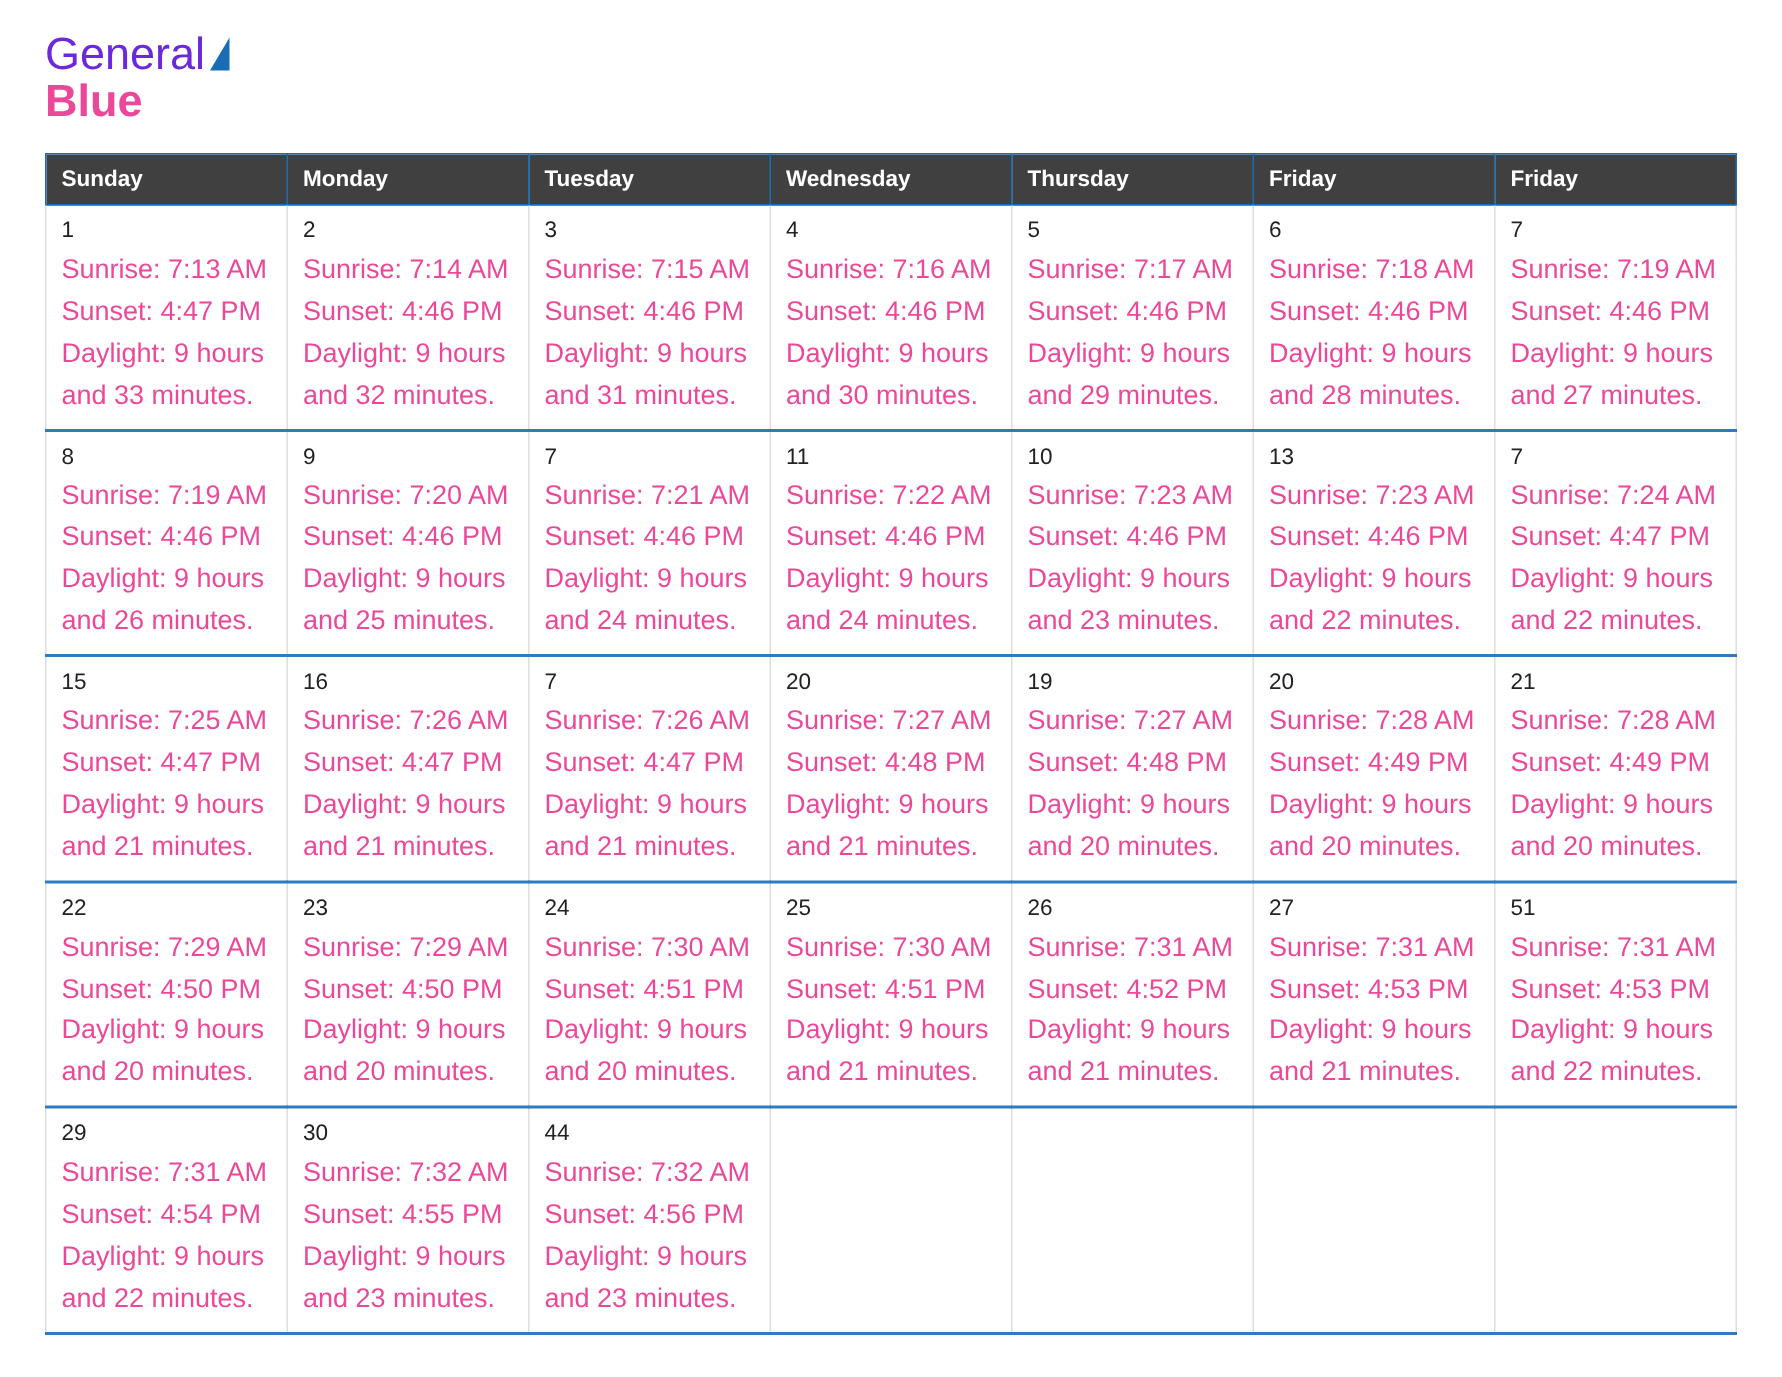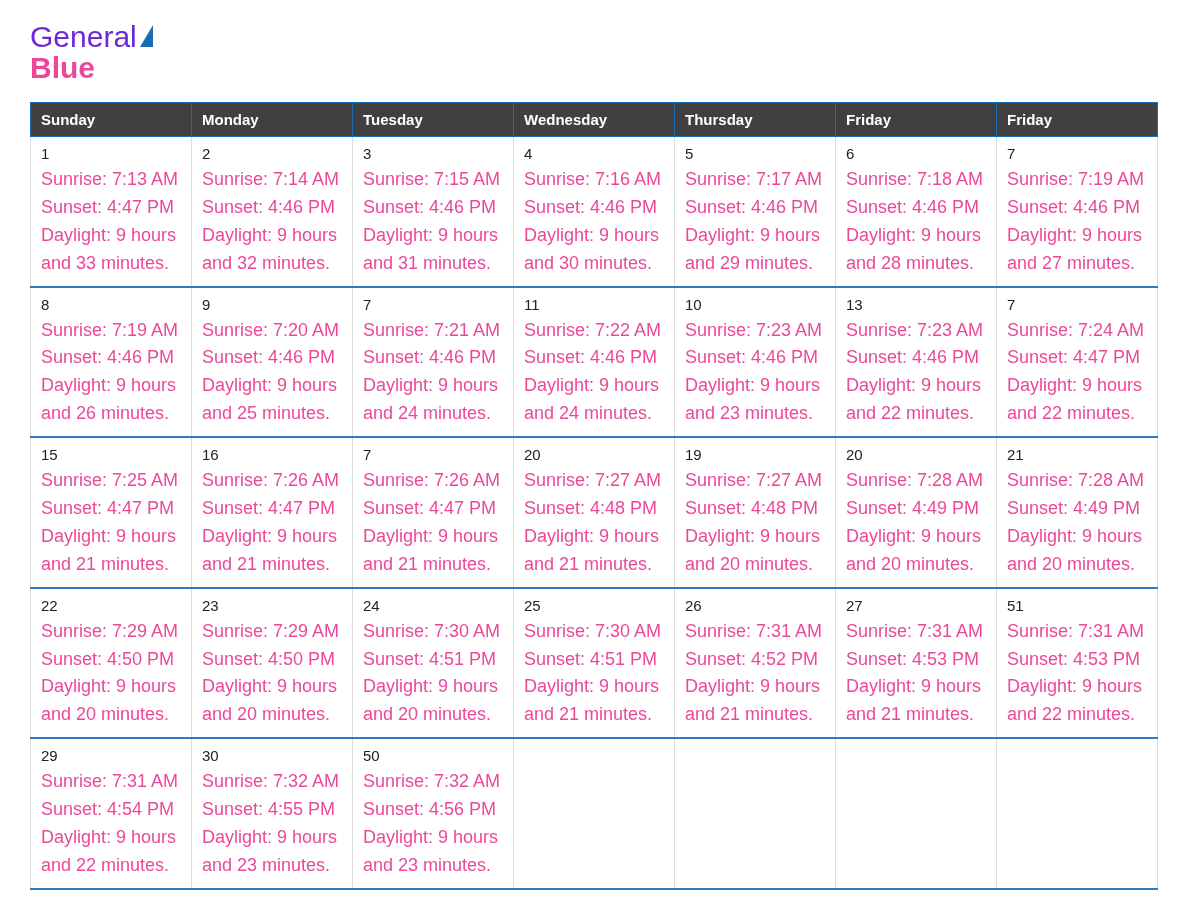--- a/index.html
+++ b/index.html
@@ -239,21 +239,21 @@
       <tr class="last-row">
         <td>
           <div class="day-num">29</div>
           <div class="day-info">Sunrise: 7:31 AM<br>Sunset: 4:54 PM<br>Daylight: 9 hours<br>and 22 minutes.</div>
         </td>
         <td>
           <div class="day-num">30</div>
           <div class="day-info">Sunrise: 7:32 AM<br>Sunset: 4:55 PM<br>Daylight: 9 hours<br>and 23 minutes.</div>
         </td>
         <td>
-          <div class="day-num">50</div>
+          <div class="day-num">44</div>
           <div class="day-info">Sunrise: 7:32 AM<br>Sunset: 4:56 PM<br>Daylight: 9 hours<br>and 23 minutes.</div>
         </td>
         <td class="empty"></td>
         <td class="empty"></td>
         <td class="empty"></td>
         <td class="empty"></td>
       </tr>
     </tbody>
 </table>
 

